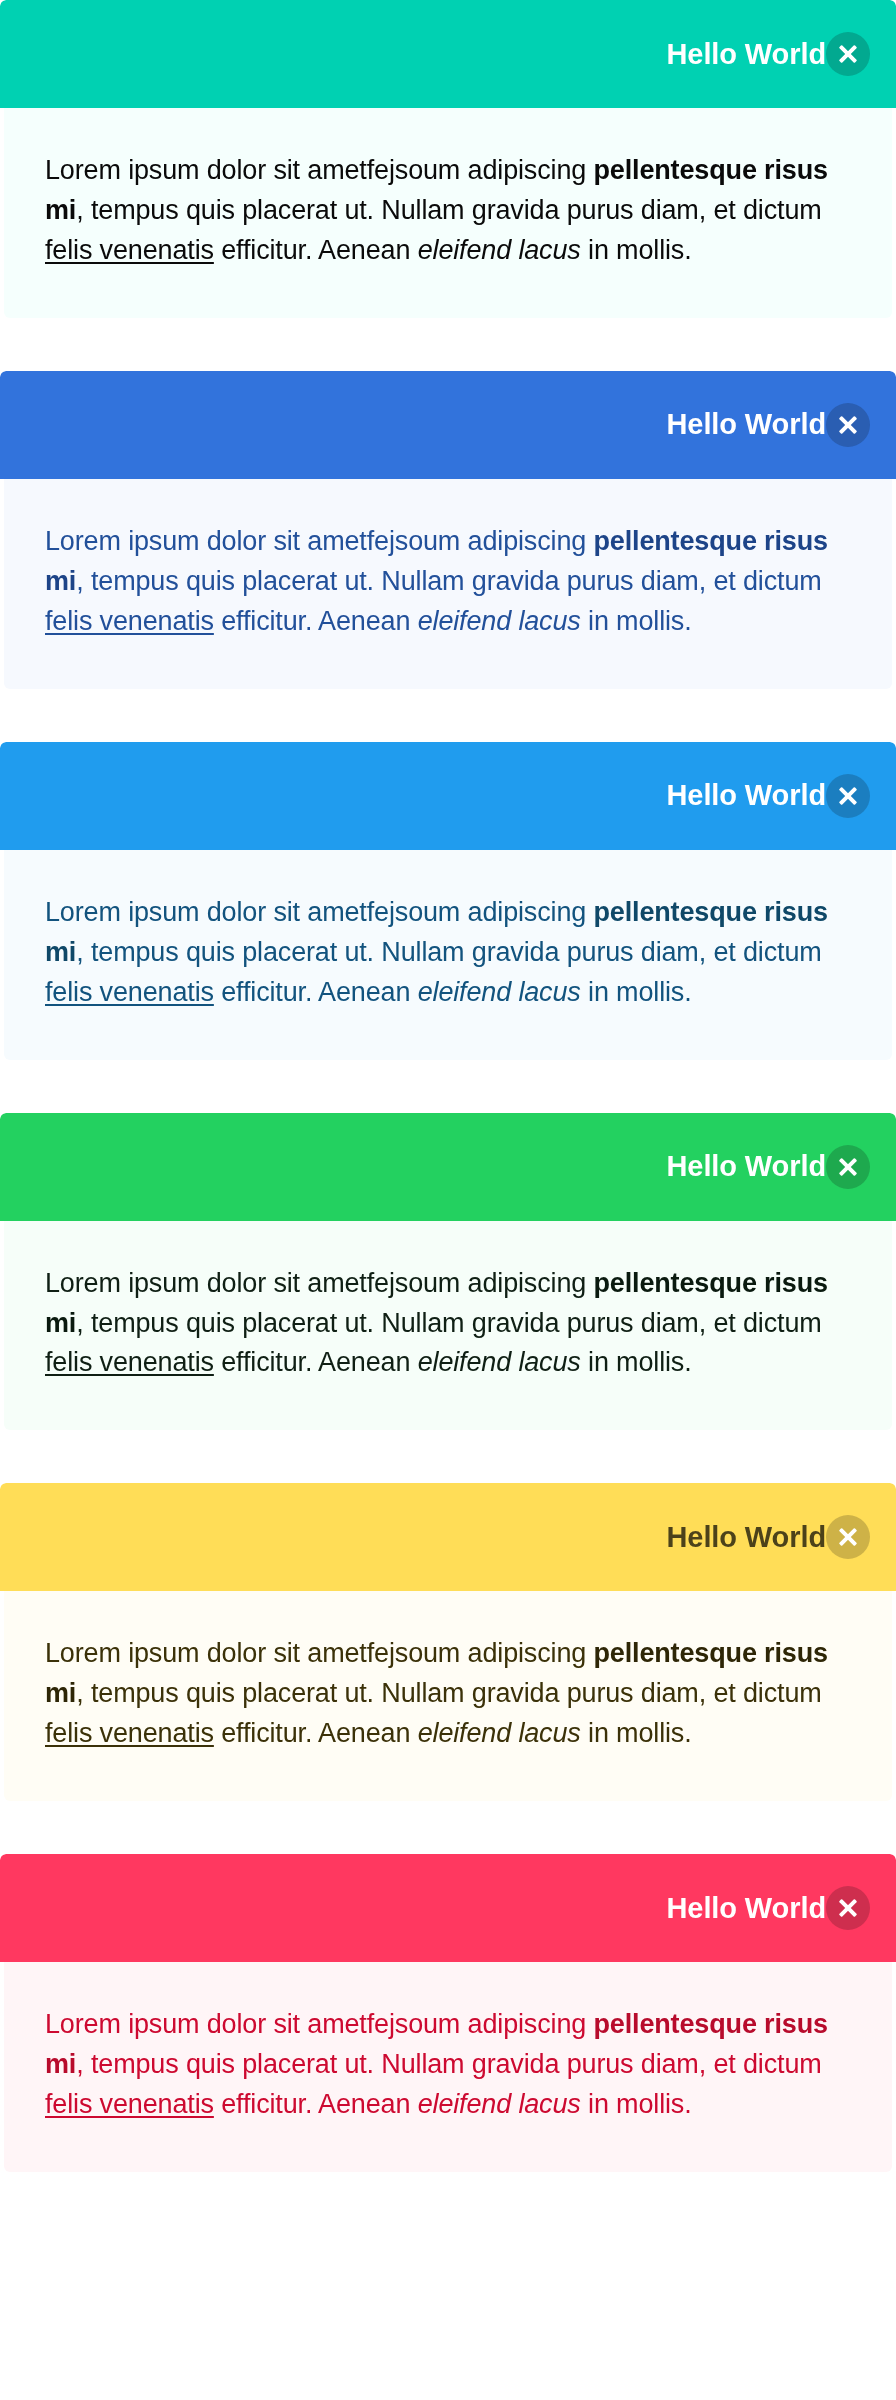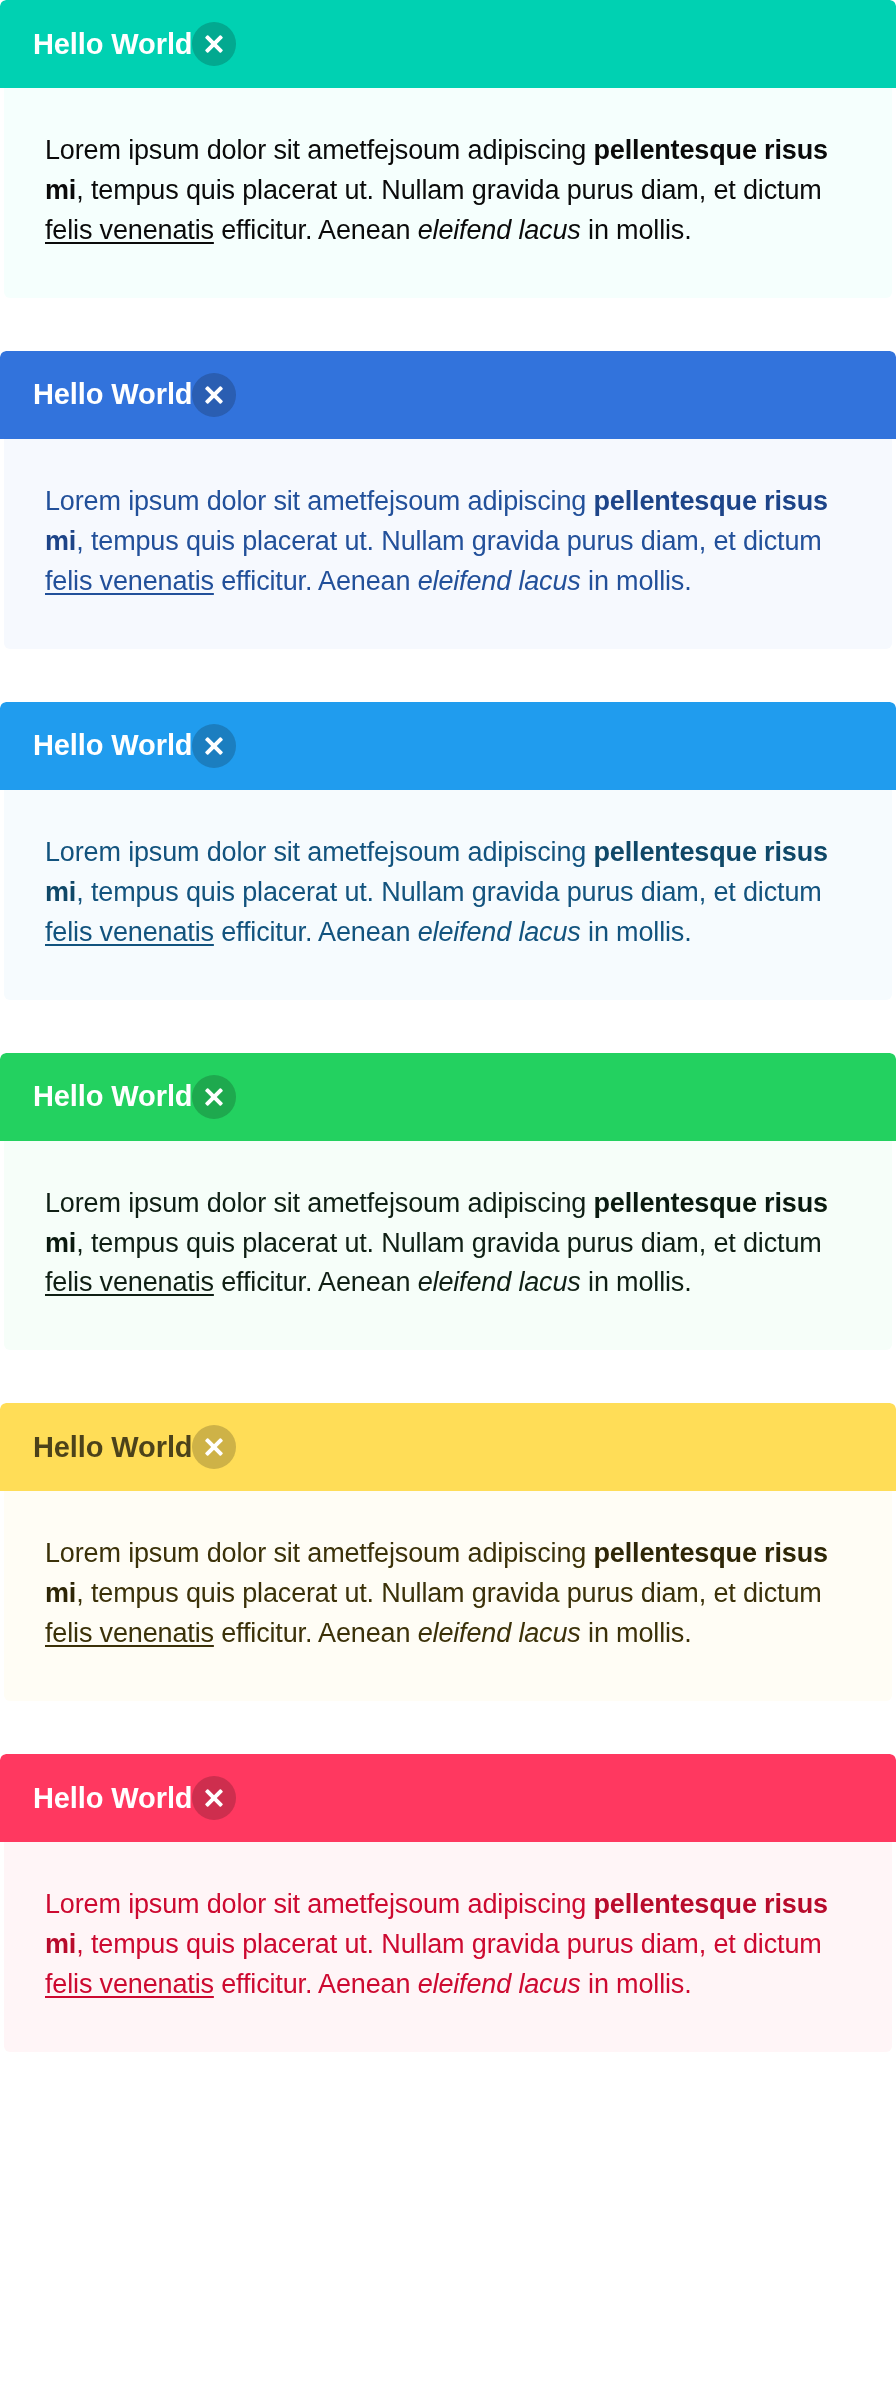--- a/index.html
+++ b/index.html
@@ -26,23 +26,23 @@
     overflow: hidden;
     margin-bottom: 53px;
     background: transparent;
   }
   .message:last-child { margin-bottom: 0; }
 
   .message-header {
     position: relative;
     display: flex;
     align-items: center;
-    justify-content: flex-start;
-    height: 88px;
-    padding: 0 26px 0 33px;
+    justify-content: flex-end;
+    height: 108px;
+    padding: 0 26px 0 60px;
     border-radius: 6px 6px 0 0;
     font-size: 29px;
     font-weight: bold;
     line-height: 1;
     letter-spacing: -0.1px;
   }
 
   .message-header .title-text {
     white-space: nowrap;
   }

